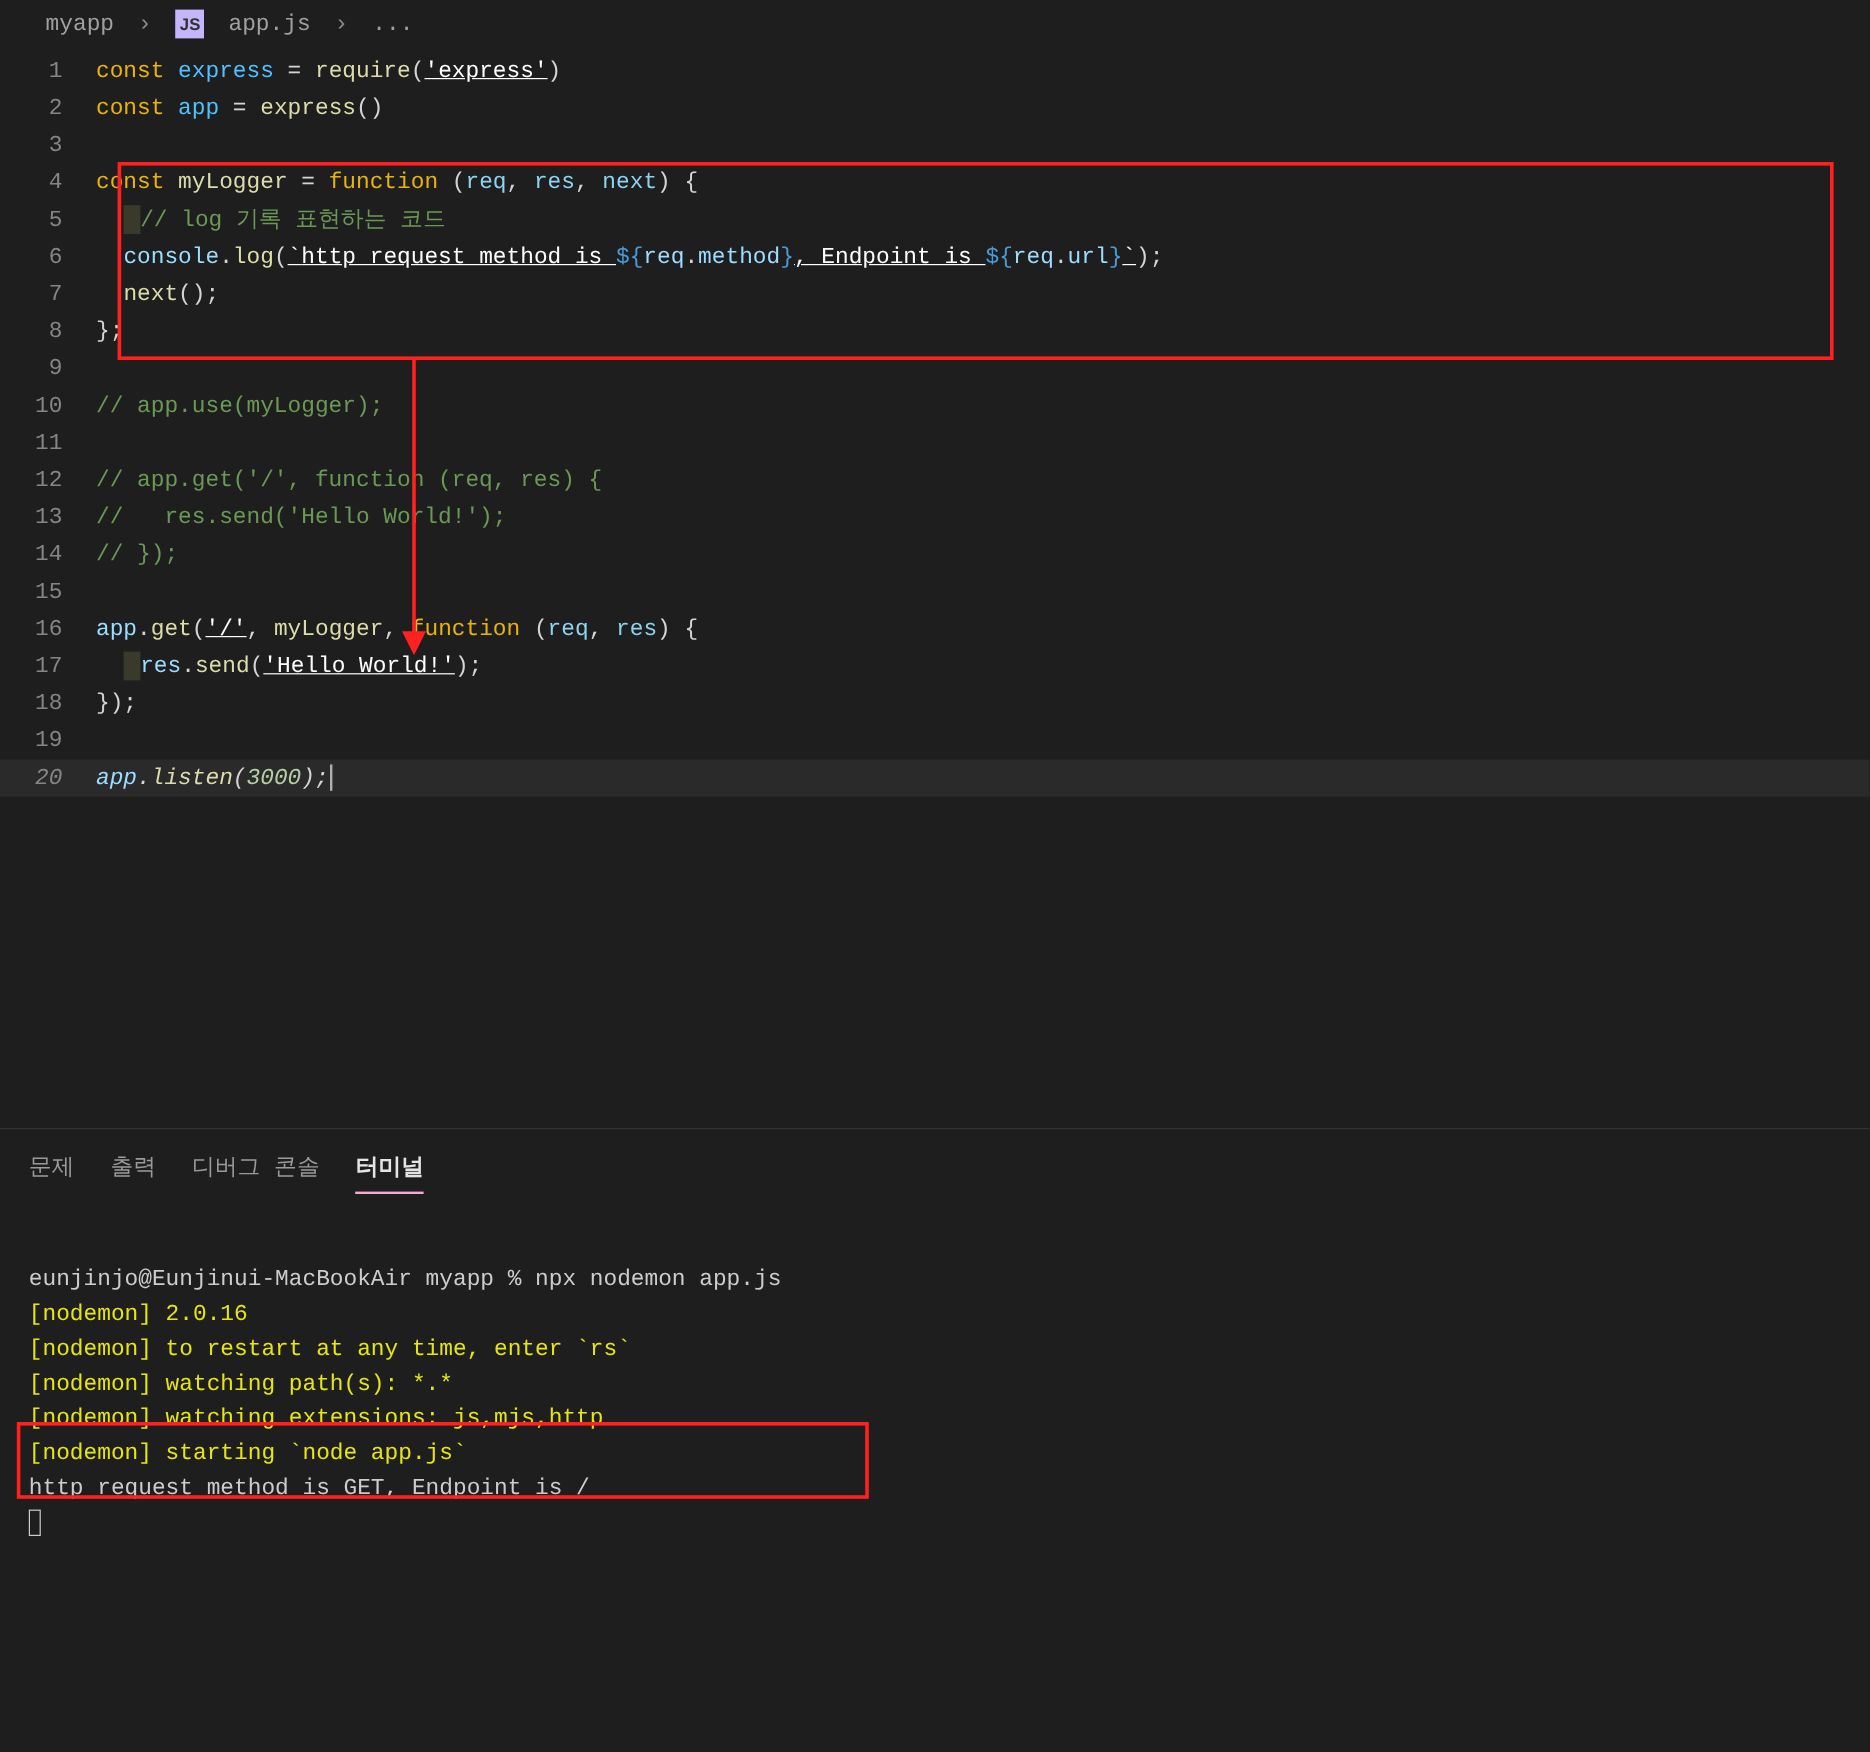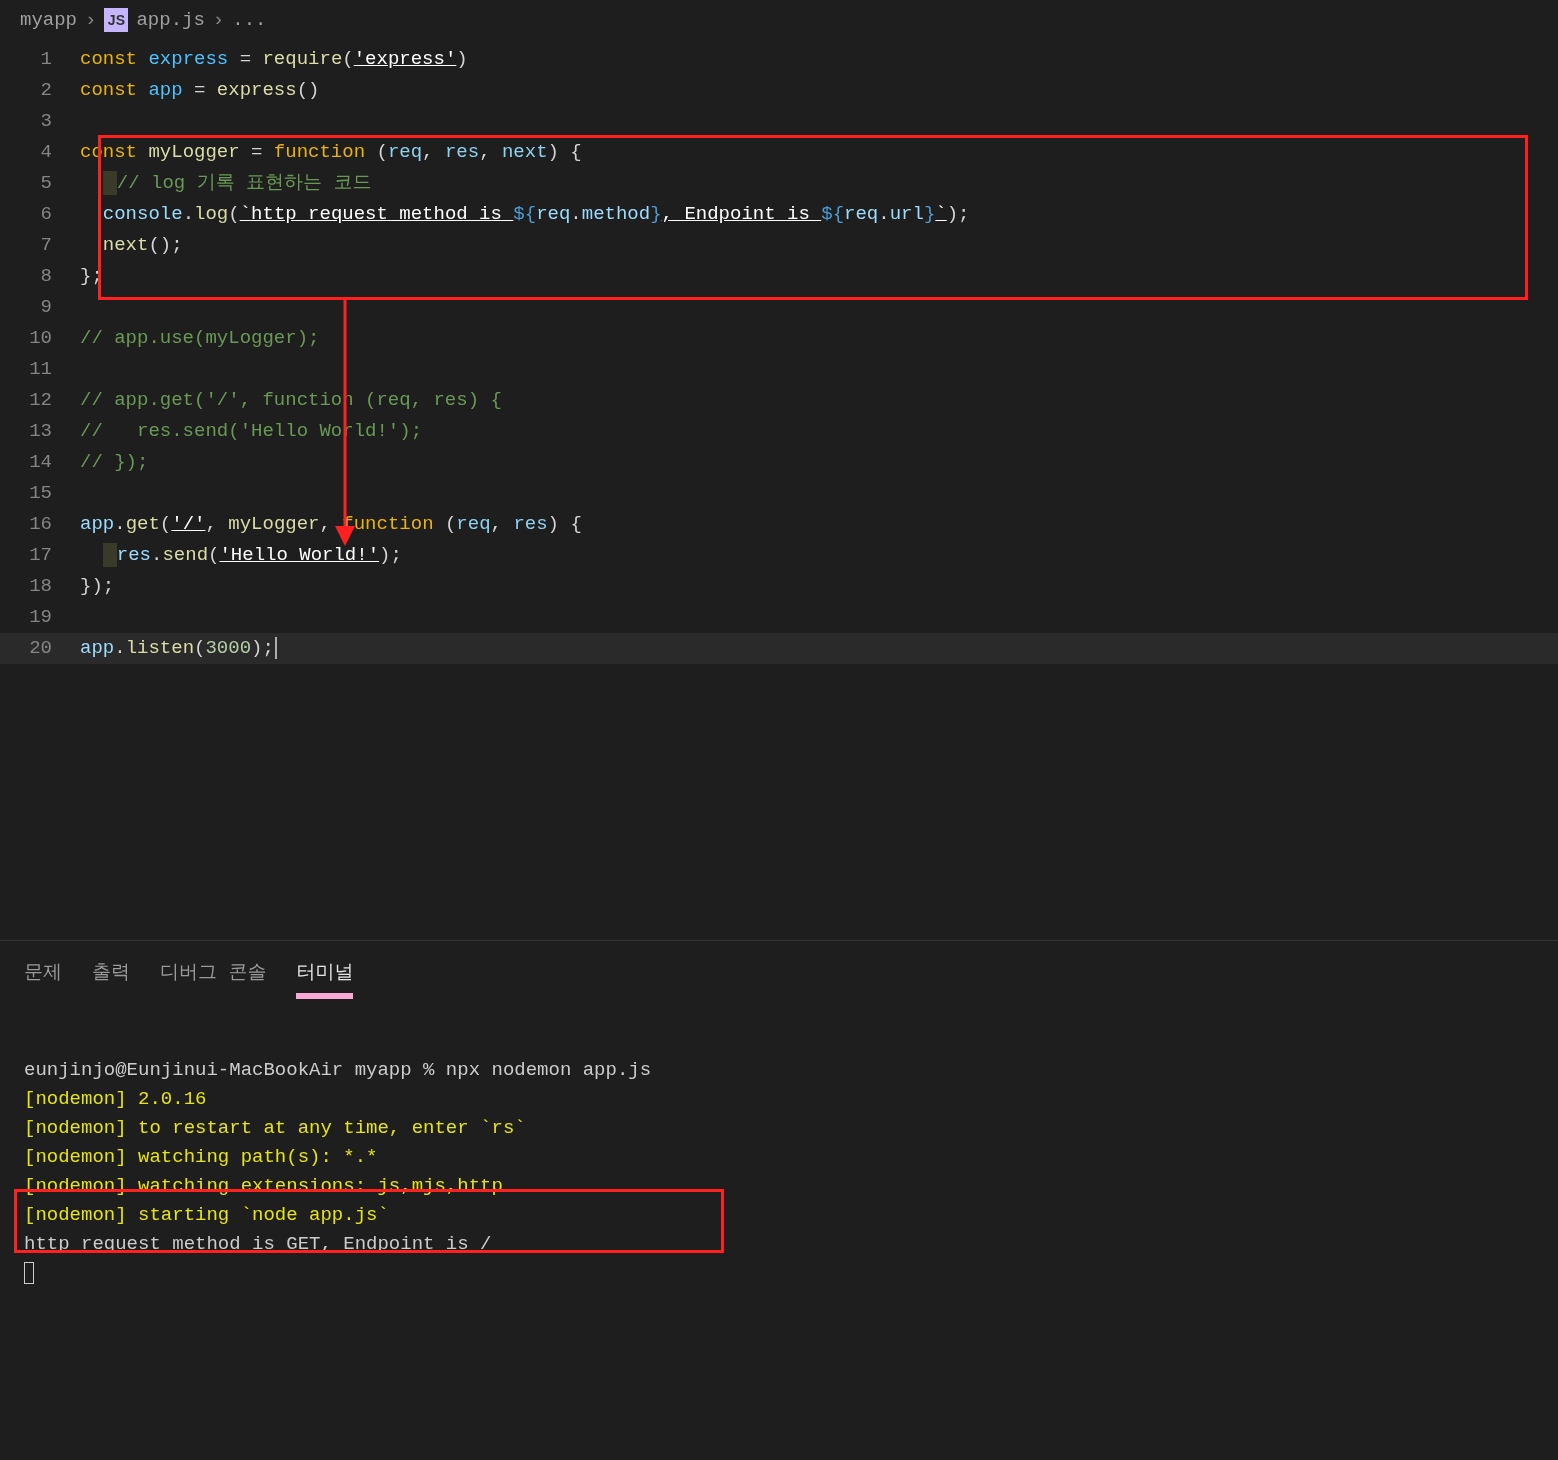--- a/index.html
+++ b/index.html
@@ -8,24 +8,25 @@
     color: #d4d4d4;
     font-family: Menlo, Monaco, "Courier New", monospace;
     font-size: 19px;
     width: 1558px;
     height: 1460px;
     overflow: hidden;
   }
   .breadcrumb {
     display: flex;
     align-items: center;
-    gap: 8px;
+    gap: 20px;
     padding: 8px 20px 4px 20px;
     font-size: 19px;
     color: #a0a0a0;
+    margin-left: 18px;
   }
   .breadcrumb .sep { color: #888; }
   .js-icon {
     display: inline-flex;
     align-items: center;
     justify-content: center;
     width: 24px;
     height: 24px;
     background: #c4b5fd;
     color: #323330;
@@ -37,21 +38,21 @@
     position: relative;
     padding: 8px 0 0 0;
   }
   .line {
     display: flex;
     align-items: flex-start;
     min-height: 31px;
     line-height: 31px;
     white-space: pre;
   }
-  .line.current { background: #2a2a2a; }
+  .line.current { background: #2a2a2a; font-style: italic; }
   .lineno {
     width: 80px;
     text-align: right;
     color: #858585;
     padding-right: 28px;
     user-select: none;
     flex-shrink: 0;
   }
   .code { flex: 1; }
   .box-red {
@@ -99,21 +100,21 @@
     border-top: 1px solid #333;
   }
   .panel-tabs {
     display: flex;
     gap: 30px;
     padding: 18px 24px 0 24px;
     font-size: 19px;
     color: #9a9a9a;
   }
   .panel-tab { cursor: pointer; padding-bottom: 8px; }
-  .panel-tab.active { color: #e4e4e4; border-bottom: 6px solid #f9a8d4; }
+  .panel-tab.active { color: #e4e4e4; border-bottom: 2px solid #f9a8d4; font-weight: bold; }
   .terminal {
     padding: 28px 24px;
     font-size: 19px;
     line-height: 29px;
     white-space: pre;
     position: relative;
   }
   .t-plain { color: #cccccc; }
   .t-yellow { color: #e5e510; margin-top: 46px; }
   .term-box {

